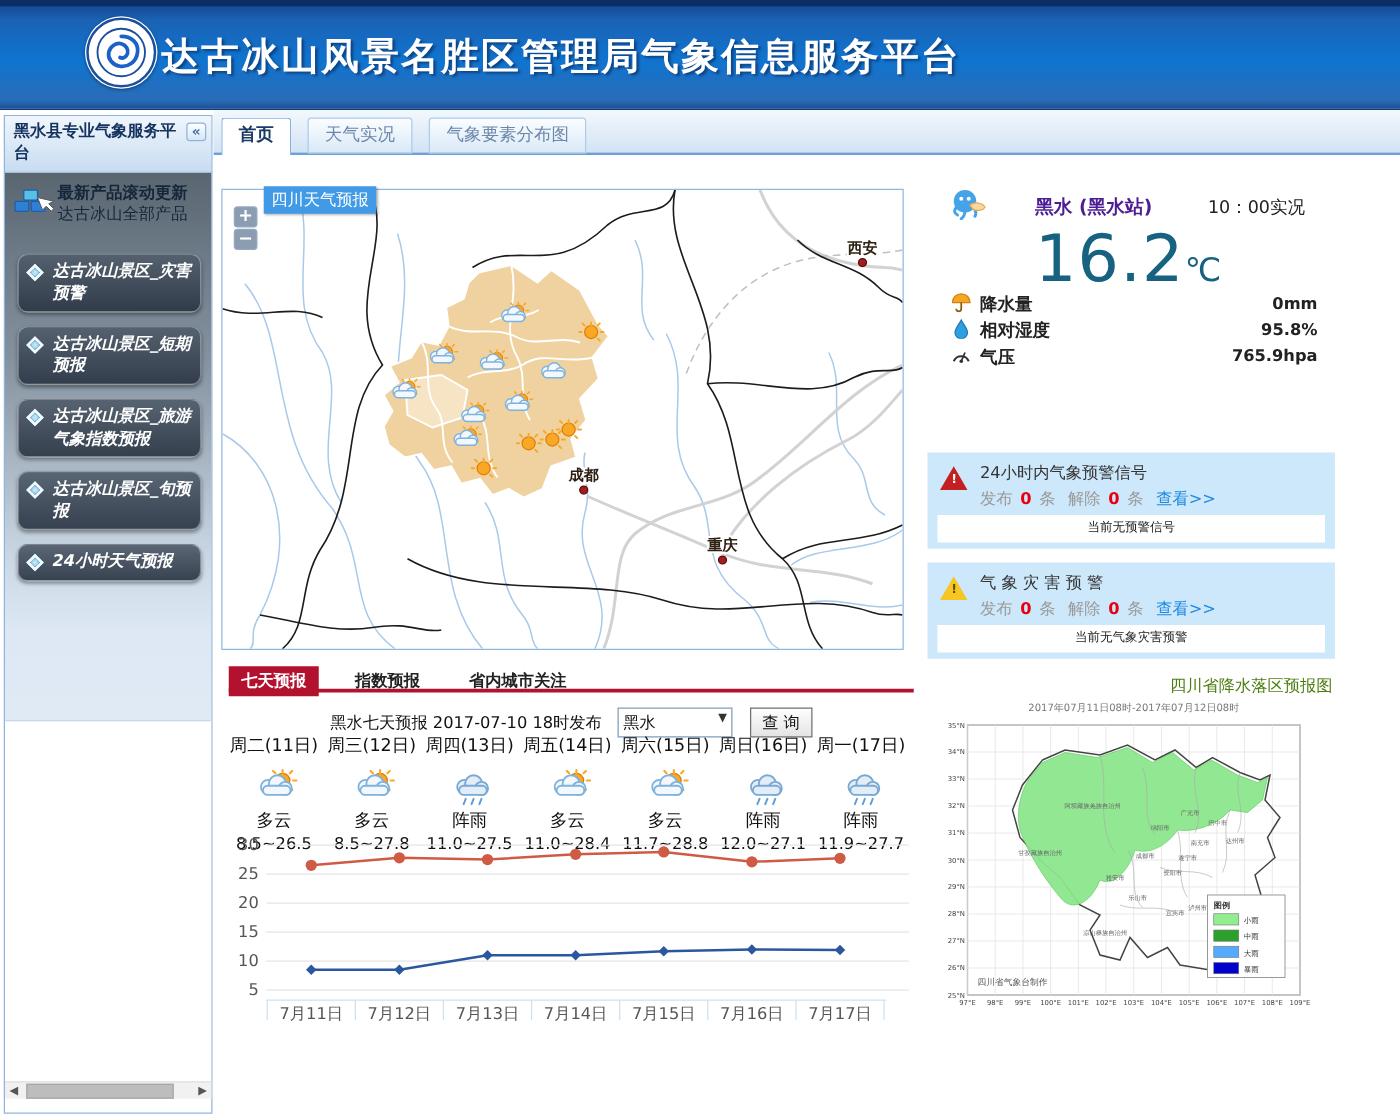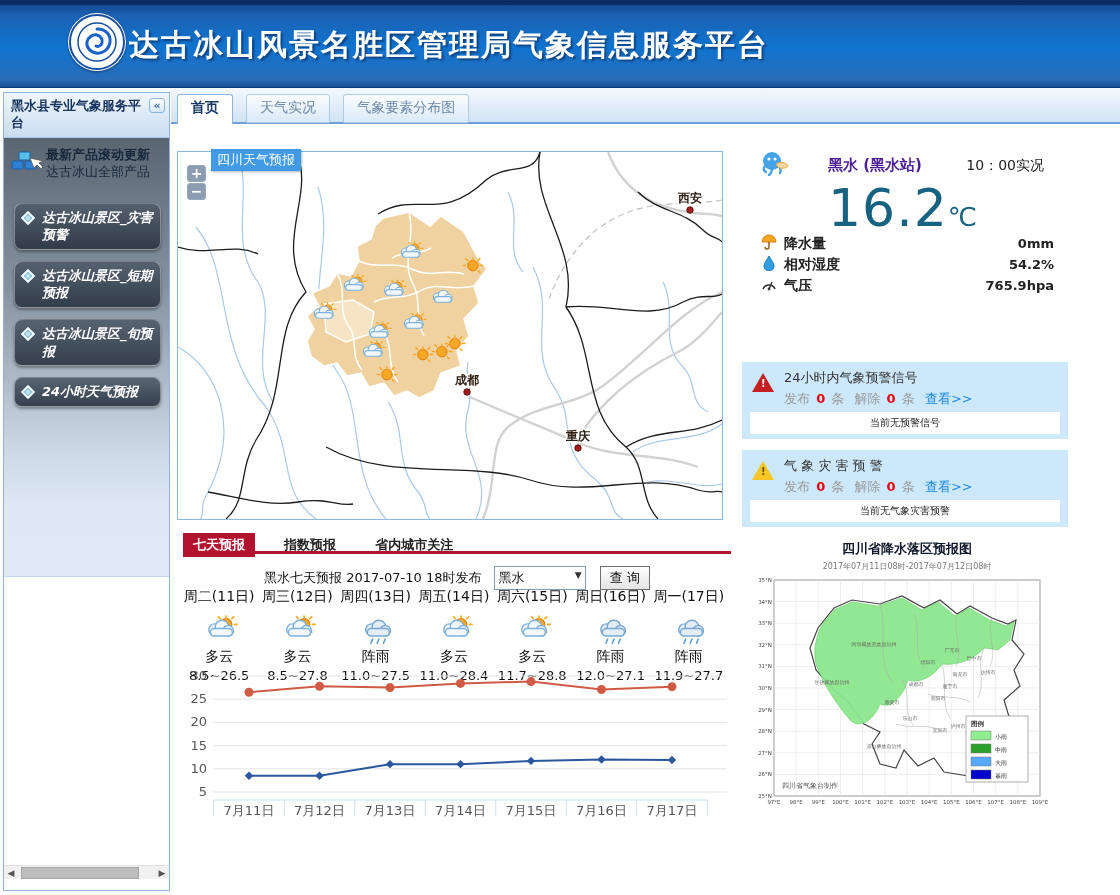--- a/index.html
+++ b/index.html
@@ -111,21 +111,21 @@
               font-size:13px; padding:2px 9px; vertical-align:middle; cursor:pointer; }
   .fc-days { position:absolute; left:180px; top:588px; width:548px; display:flex; }
   .fc-col { flex:1 1 0; text-align:center; }
   .fc-day { font-size:14px; color:#111; }
   .fc-ico { height:42px; padding-top:5px; }
   .fc-cond { font-size:14px; color:#111; }
   .fc-rng { font-size:13px; color:#111; margin-top:2px; }
 
   
   .rainmap { position:absolute; left:748px; top:540px; width:318px; text-align:center; }
-  .rm-title { font-size:13px; font-weight:bold; color:#0f172a; }
+  .rm-title { font-size:13px; font-weight:normal; color:#4d7c0f;text-align:right; }
   .rm-sub { font-size:8px; color:#777; margin-top:3px; }
   .rm-svg { margin-top:2px; }
 
   svg text { font-family:"DejaVu Sans","Liberation Sans",sans-serif; }
 </style>
 </head>
 <body>
 
 <div class="page">
 
@@ -164,20 +164,21 @@
           </svg>
         </span>
         <span>
           <span>最新产品滚动更新</span><br>
           <span style="font-weight:normal;">达古冰山全部产品</span>
         </span>
       </div>
       <div id="sb-items">
           <a class="sb-item"><span class="dia"></span><span>达古冰山景区_灾害预警</span></a>
           <a class="sb-item"><span class="dia"></span><span>达古冰山景区_短期预报</span></a>
+          <a class="sb-item"><span class="dia"></span><span>达古冰山景区_旅游气象指数预报</span></a>
           <a class="sb-item"><span class="dia"></span><span>达古冰山景区_旬预报</span></a>
           <a class="sb-item"><span class="dia"></span><span>24小时天气预报</span></a>
         </div>
     </div>
     <div class="sb-white">
       <div class="hscroll">
         <span class="hs-arrow" style="left:0;">◀</span>
         <span class="hs-thumb"></span>
         <span class="hs-arrow" style="right:0;">▶</span>
       </div>
@@ -436,21 +437,21 @@
             <path d="M8 8 v5 a2 2 0 0 1 -4 0" fill="none" stroke="#8a5a10" stroke-width="1.4"></path>
           </svg></span>
         <span class="slabel">降水量</span>
         <span class="sval">0mm</span>
       </div>
       <div class="stat-row">
         <span class="sicon"><svg width="12" height="16" viewBox="0 0 12 16">
             <path d="M6 1 C8 5 11 8 11 11 a5 5 0 0 1 -10 0 C1 8 4 5 6 1 z" fill="#2f9fe0" stroke="#1a7ab8"></path>
           </svg></span>
         <span class="slabel">相对湿度</span>
-        <span class="sval">54.2%</span>
+        <span class="sval">95.8%</span>
       </div>
       <div class="stat-row">
         <span class="sicon"><svg width="16" height="14" viewBox="0 0 16 14">
             <path d="M2 12 a6.5 6.5 0 0 1 12 0" fill="none" stroke="#333" stroke-width="1.6"></path>
             <path d="M8 12 L11 5" stroke="#333" stroke-width="1.4"></path>
             <circle cx="8" cy="12" r="1.4" fill="#333"></circle>
           </svg></span>
         <span class="slabel">气压</span>
         <span class="sval">765.9hpa</span>
       </div>

